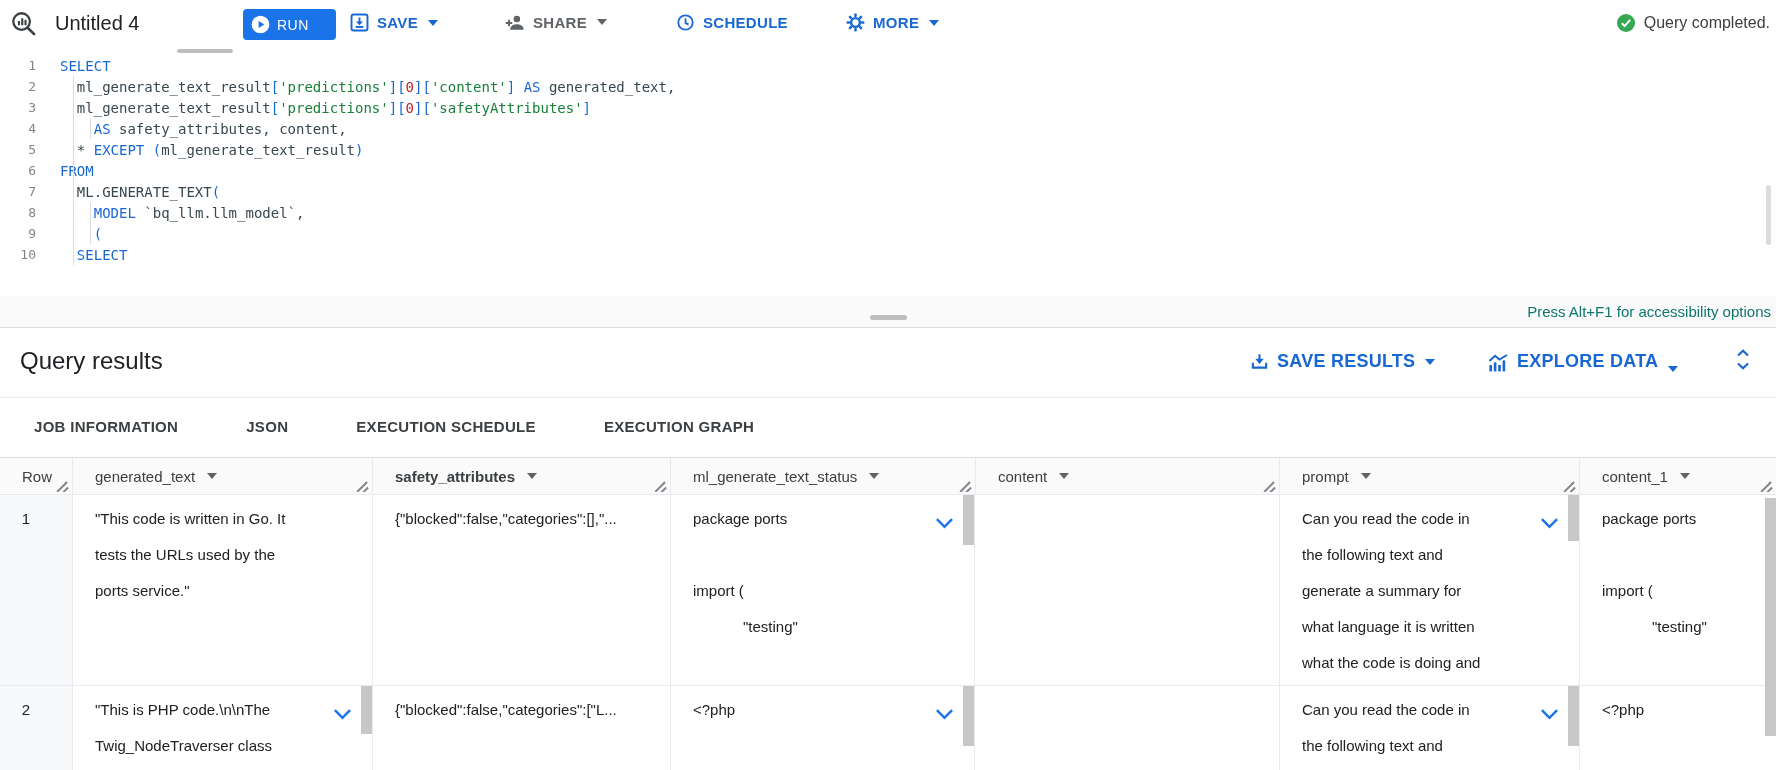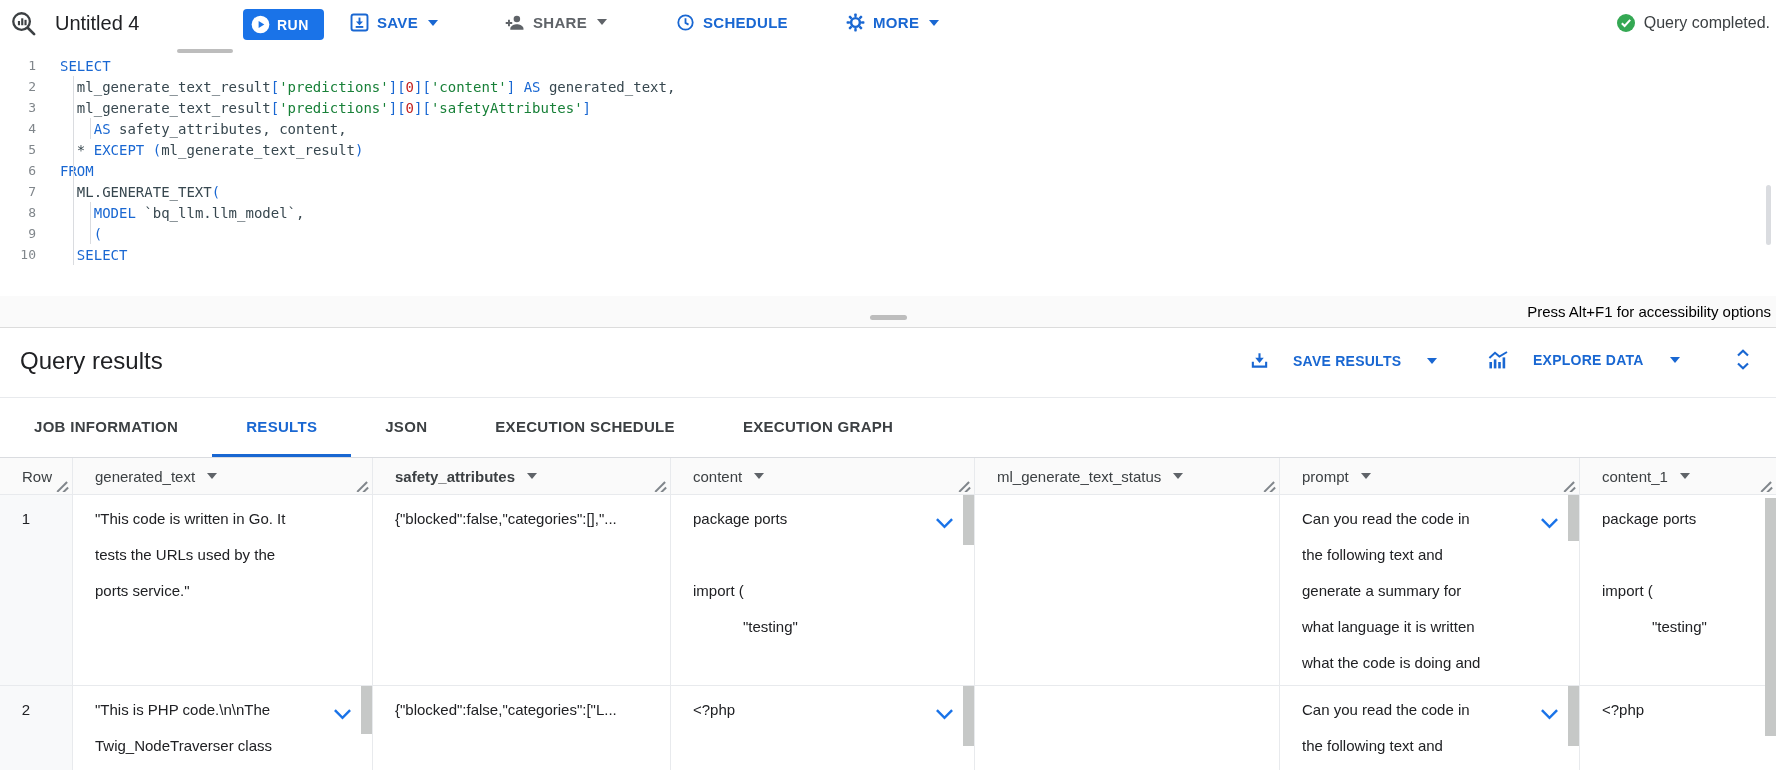--- a/index.html
+++ b/index.html
@@ -4,22 +4,22 @@
 <style>
   html,body{margin:0;padding:0;background:#fff;width:1776px;height:770px;overflow:hidden;
     font-family:"Liberation Sans", sans-serif;}
   .app{position:relative;width:1776px;height:666px;background:#fff;}
 
   
   .toolbar{position:relative;height:48px;background:#fff;}
   .qicon{position:absolute;left:10px;top:10px;width:27px;height:27px;}
   .ttl{position:absolute;left:55px;top:12px;font-size:20px;color:var(--text-dark,#202124);}
   .run{position:absolute;left:243px;top:9px;height:31px;display:flex;align-items:center;gap:7px;
-    background:var(--accent,#1a73e8);color:#fff;border:none;border-radius:4px;padding:0 15px 0 8px;
-    font-family:inherit;font-size:14px;font-weight:700;letter-spacing:.5px;cursor:pointer;}
+    background:var(--accent,#1a73e8);color:#fff;border:none;border-radius:4px;padding:0 27px 0 8px;
+    font-family:inherit;font-size:14px;font-weight:400;letter-spacing:.5px;cursor:pointer;}
   .tbtn{position:absolute;top:13px;display:flex;align-items:center;gap:8px;font-size:15px;
     font-weight:700;letter-spacing:.3px;color:var(--link-blue,#1967d2);cursor:pointer;}
   .tbtn.gray{color:var(--text-gray,#5f6368);}
   .dcaret{width:0;height:0;border-left:5px solid transparent;border-right:5px solid transparent;
     border-top:6px solid currentColor;margin-left:2px;}
   .status{position:absolute;right:6px;top:13px;display:flex;align-items:center;gap:8px;
     font-size:16px;color:#3c4043;}
 
   
   .editor{position:relative;height:248px;background:#fff;overflow:hidden;}
@@ -33,27 +33,27 @@
   .tk-s{color:var(--string-green,#188038);}
   .tk-n{color:var(--number-red,#c5221f);}
   .tk-b{color:var(--link-blue,#1967d2);}
   .tk-t{color:#37474f;}
   .guide{position:absolute;width:1px;background:#dadce0;}
   .ed-scroll{position:absolute;right:5px;top:137px;width:5px;height:60px;border-radius:3px;background:#dadce0;}
 
   
   .accessbar{position:relative;height:32px;background:#fafafa;border-bottom:1px solid #dcdcdc;
     box-sizing:border-box;}
-  .accessbar .hint{position:absolute;right:5px;top:0;line-height:31px;font-size:15px;color:#000000;}
+  .accessbar .hint{position:absolute;right:5px;top:0;line-height:31px;font-size:15px;color:#0f766e;}
   .pill{position:absolute;left:calc(50% - 18px);top:19px;width:37px;height:5px;border-radius:2.5px;background:#bdbdbd;}
 
   
   .rhead{position:relative;height:70px;border-bottom:1px solid #e8eaed;box-sizing:border-box;background:#fff;}
   .rtitle{position:absolute;left:20px;top:19px;font-size:24px;font-weight:400;color:var(--text-dark,#202124);}
-  .rbtn{position:absolute;top:23px;display:flex;align-items:center;gap:24px;font-size:14px;font-weight:700;
+  .rbtn{position:absolute;top:23px;display:flex;align-items:center;gap:8px;font-size:18px;font-weight:700;
     letter-spacing:.25px;color:var(--link-blue,#1967d2);cursor:pointer;}
   .unfold{position:absolute;left:1735px;top:20px;cursor:pointer;}
 
   
   .tabs{display:flex;height:60px;border-bottom:1px solid #dadce0;box-sizing:border-box;background:#fff;}
   .tab{display:flex;align-items:center;padding:0 34px;font-size:15px;font-weight:700;letter-spacing:.3px;
     color:#3c4043;border-bottom:3px solid transparent;box-sizing:border-box;cursor:pointer;}
   .tab.active{color:var(--link-blue,#1967d2);border-bottom-color:var(--link-blue,#1967d2);}
 
   
@@ -238,21 +238,21 @@
         <svg width="19" height="19" viewBox="0 0 20 20">
           <path d="M10 2.4v6.8" stroke="#1967d2" stroke-width="2.2"></path>
           <path d="M5.5 7.2h9L10 12.6z" fill="#1967d2"></path>
           <path d="M3 11.4v5h14v-5" fill="none" stroke="#1967d2" stroke-width="2.2"></path>
         </svg>
       </span>
       <span>SAVE RESULTS</span>
       <span class="dcaret"></span>
     </div>
 
-    <div class="rbtn" style="left:1487px;">
+    <div class="rbtn" style="left:1487px;align-items:flex-end;">
       <span style="display:flex;">
         <svg width="22" height="18" viewBox="0 0 22 18">
           <g fill="#1967d2">
             <rect x="2.4" y="11" width="2.6" height="6.4"></rect>
             <rect x="6.8" y="8.4" width="2.6" height="9"></rect>
             <rect x="11.2" y="11" width="2.6" height="6.4"></rect>
             <rect x="15.6" y="6.4" width="2.6" height="11"></rect>
           </g>
           <polyline points="2.4,7 8,1.8 12.4,5.6 20,1" fill="none" stroke="#1967d2" stroke-width="2"></polyline>
         </svg>
@@ -264,21 +264,20 @@
     <div class="unfold">
       <svg width="16" height="23" viewBox="0 0 16 23" fill="none" stroke="#1967d2" stroke-width="2.2">
         <polyline points="3,7.5 8,2.8 13,7.5"></polyline>
         <polyline points="3,15.5 8,20.2 13,15.5"></polyline>
       </svg>
     </div>
   </div>
 
   <div class="tabs" id="tabs">
       <div class="tab">JOB INFORMATION</div>
-      <div class="tab active">RESULTS</div>
       <div class="tab">JSON</div>
       <div class="tab">EXECUTION SCHEDULE</div>
       <div class="tab">EXECUTION GRAPH</div>
     </div>
 
   <div class="twrap">
     <div class="thead" id="thead">
         <div class="th throw" style="width: 73px;">
           <span>Row</span>
           <span class="rz"></span>
@@ -286,27 +285,27 @@
         <div class="th" style="width: 300px;">
           <span>generated_text</span>
           <span class="hcaret"></span>
           <span class="rz"></span>
         </div>
         <div class="th" style="width: 298px; font-weight: bold;">
           <span>safety_attributes</span>
           <span class="hcaret"></span>
           <span class="rz"></span>
         </div>
+        <div class="th" style="width: 305px;">
+          <span>ml_generate_text_status</span>
+          <span class="hcaret"></span>
+          <span class="rz"></span>
+        </div>
         <div class="th" style="width: 304px;">
           <span>content</span>
-          <span class="hcaret"></span>
-          <span class="rz"></span>
-        </div>
-        <div class="th" style="width: 305px;">
-          <span>ml_generate_text_status</span>
           <span class="hcaret"></span>
           <span class="rz"></span>
         </div>
         <div class="th" style="width: 300px;">
           <span>prompt</span>
           <span class="hcaret"></span>
           <span class="rz"></span>
         </div>
         <div class="th" style="flex: 1 1 0%; border-right: none;">
           <span>content_1</span>

